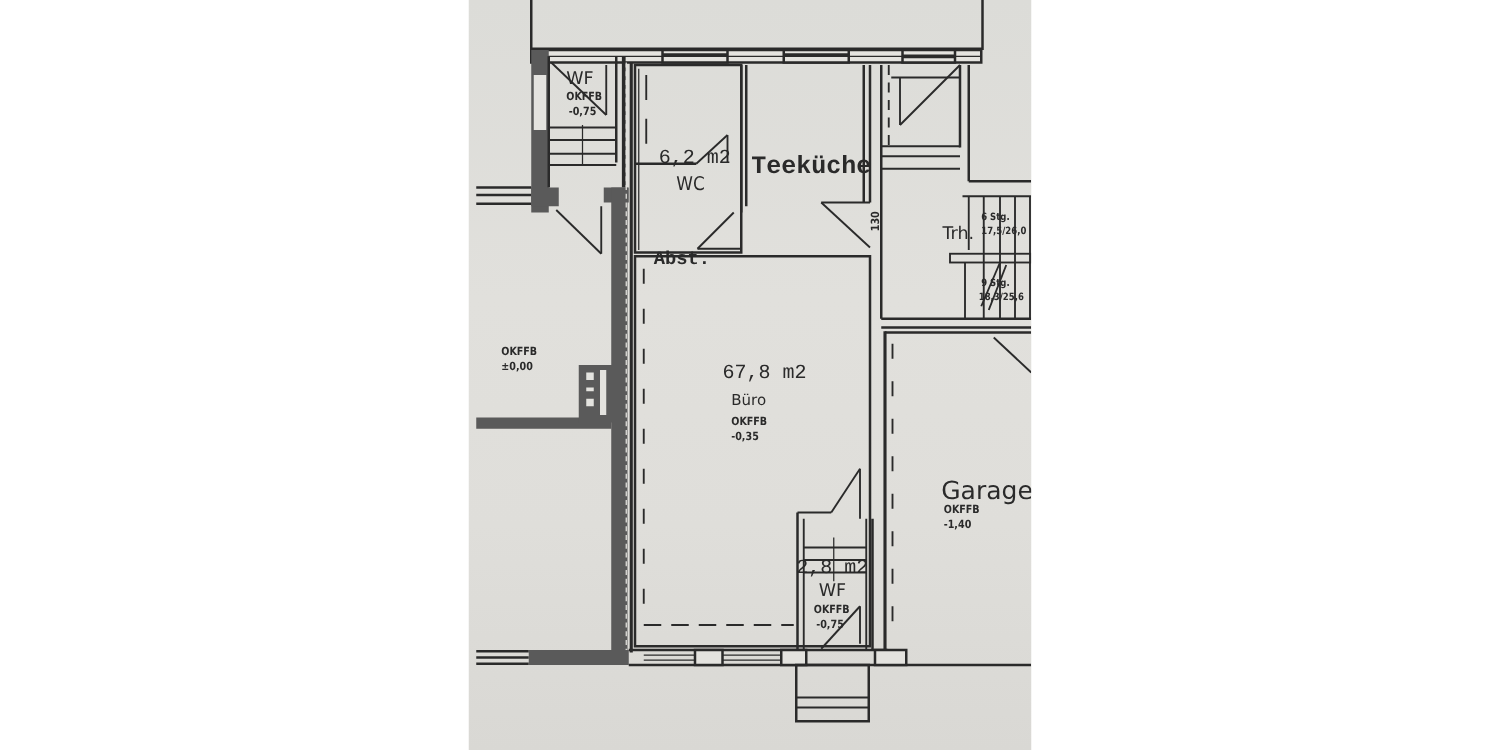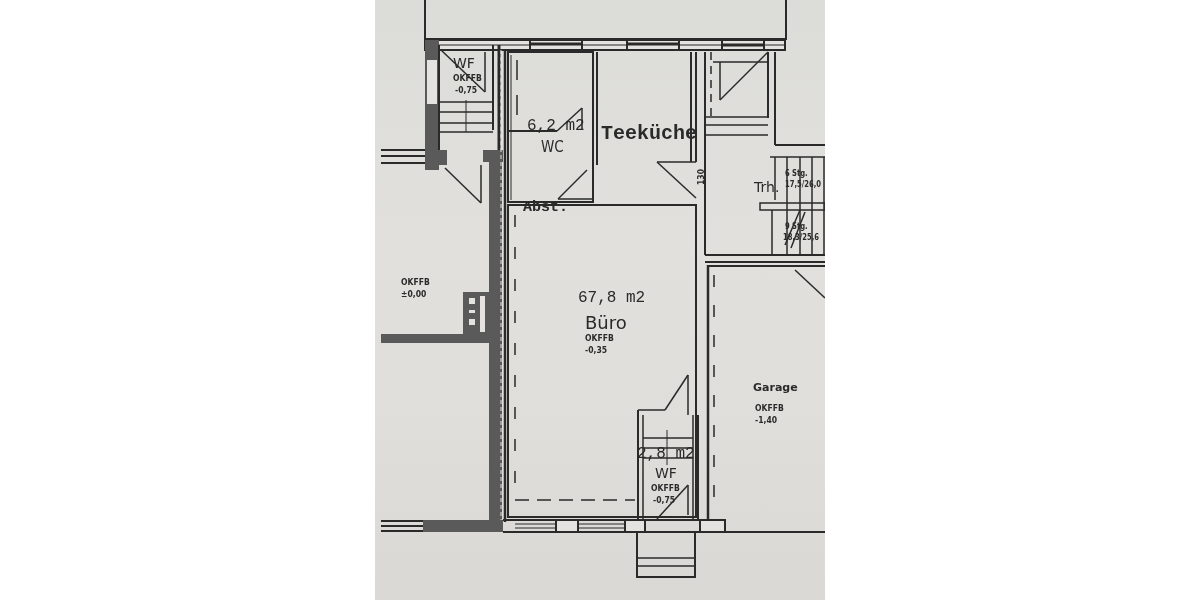--- a/index.html
+++ b/index.html
@@ -154,32 +154,32 @@
       <line x1="313" y1="485" x2="313" y2="515" stroke-width="1.5"></line>
     </g>
   </svg>
 
   <div class="lbl mono" style="left:152px;top:86px;font-size:16px;">6,2 m2</div>
   <div class="lbl cond" style="left:166px;top:120px;font-size:15px;margin-top:20px;">WC</div>
   <div class="lbl mono" style="left:226px;top:92px;font-size:20px;font-weight:bold;">Teeküche</div>
   <div class="lbl mono" style="left:148px;top:168px;font-size:15px;font-weight:bold;">Abst.</div>
 
   <div class="lbl mono" style="left:203px;top:258px;font-size:16px;">67,8 m2</div>
-  <div class="lbl" style="left:210px;top:314px;font-size:18px;">Büro</div>
+  <div class="lbl" style="left:210px;top:314px;font-size:12px;">Büro</div>
   <div class="lbl small" style="left:210px;top:334px;">OKFFB</div>
   <div class="lbl small" style="left:210px;top:346px;">-0,35</div>
 
   <div class="lbl" style="left:363px;top:180px;font-size:14px;margin-left:16px;">Trh.</div>
   <div class="lbl small" style="left:322px;top:185px;transform:rotate(-90deg) scaleX(0.85);">130</div>
   <div class="lbl small" style="left:410px;top:170px;font-size:8px;">6 Stg.</div>
   <div class="lbl small" style="left:410px;top:181px;font-size:8px;">17,5/26,0</div>
   <div class="lbl small" style="left:410px;top:223px;font-size:8px;">9 Stg.</div>
   <div class="lbl small" style="left:408px;top:234px;font-size:8px;">18,3/25,6</div>
 
-  <div class="lbl" style="left:378px;top:382px;font-size:11px;font-weight:bold;">Garage</div>
+  <div class="lbl" style="left:378px;top:382px;font-size:20px;">Garage</div>
   <div class="lbl small" style="left:380px;top:404px;">OKFFB</div>
   <div class="lbl small" style="left:380px;top:416px;">-1,40</div>
 
   <div class="lbl" style="left:78px;top:56px;font-size:14px;">WF</div>
   <div class="lbl small" style="left:78px;top:74px;">OKFFB</div>
   <div class="lbl small" style="left:80px;top:86px;">-0,75</div>
 
   <div class="lbl mono" style="left:262px;top:414px;font-size:16px;">2,8 m2</div>
   <div class="lbl" style="left:280px;top:466px;font-size:14px;">WF</div>
   <div class="lbl small" style="left:276px;top:484px;">OKFFB</div>

